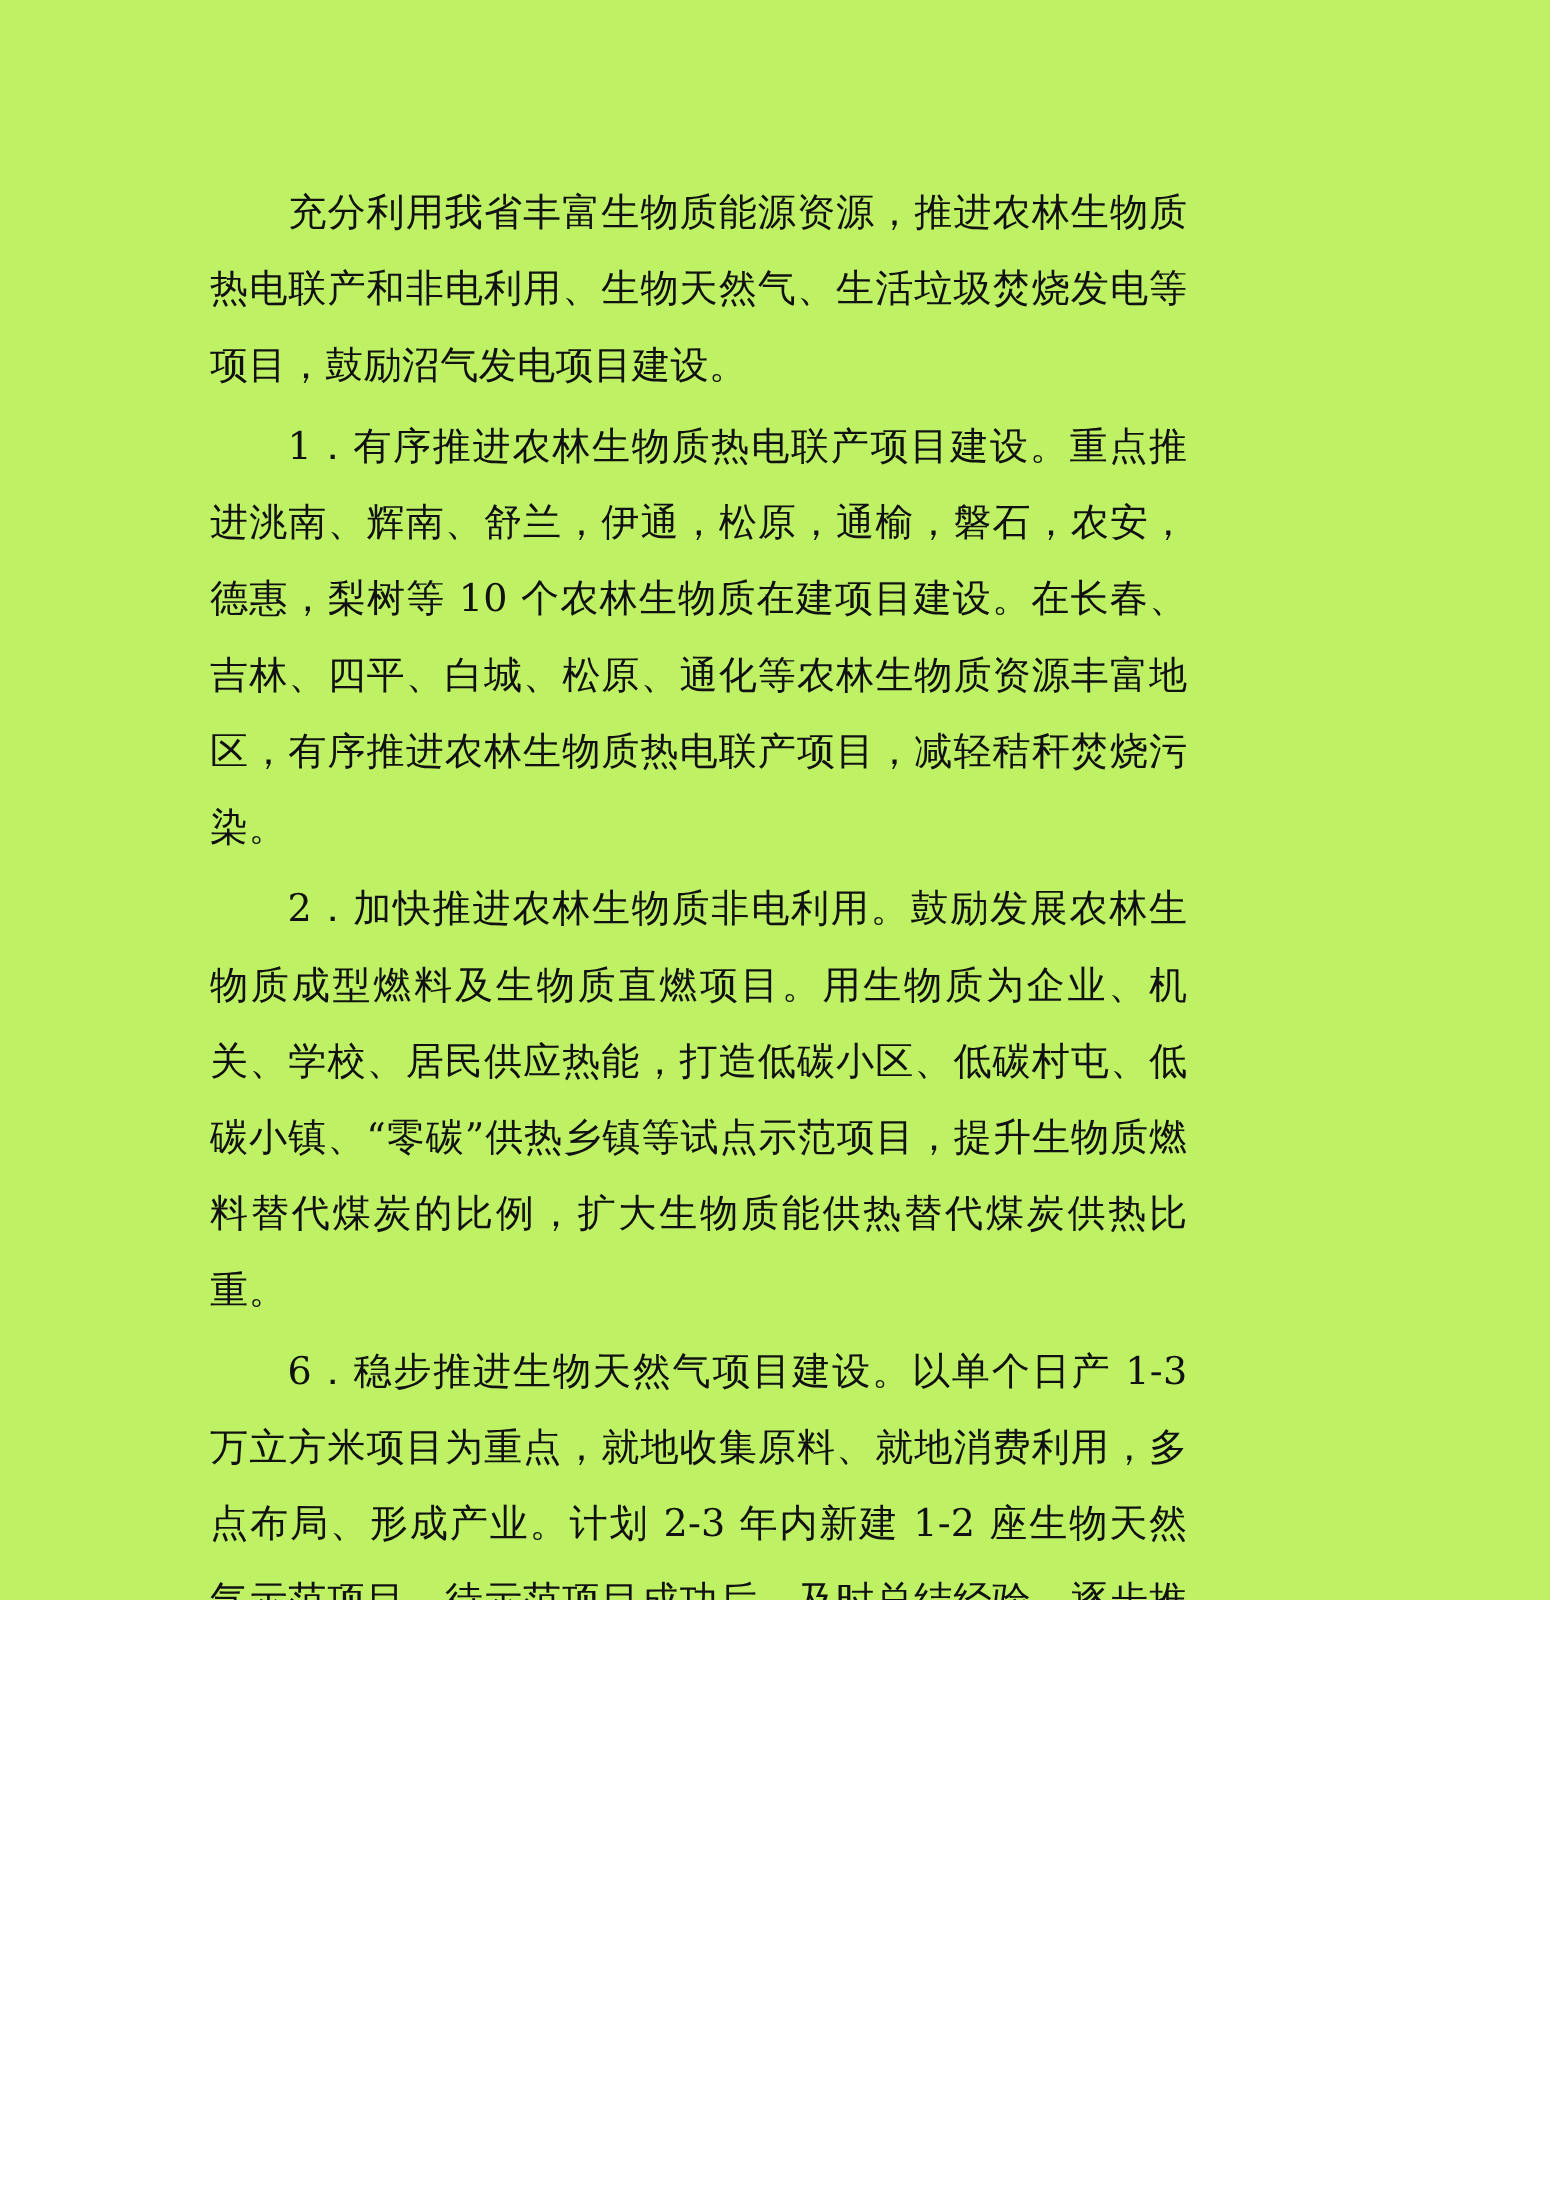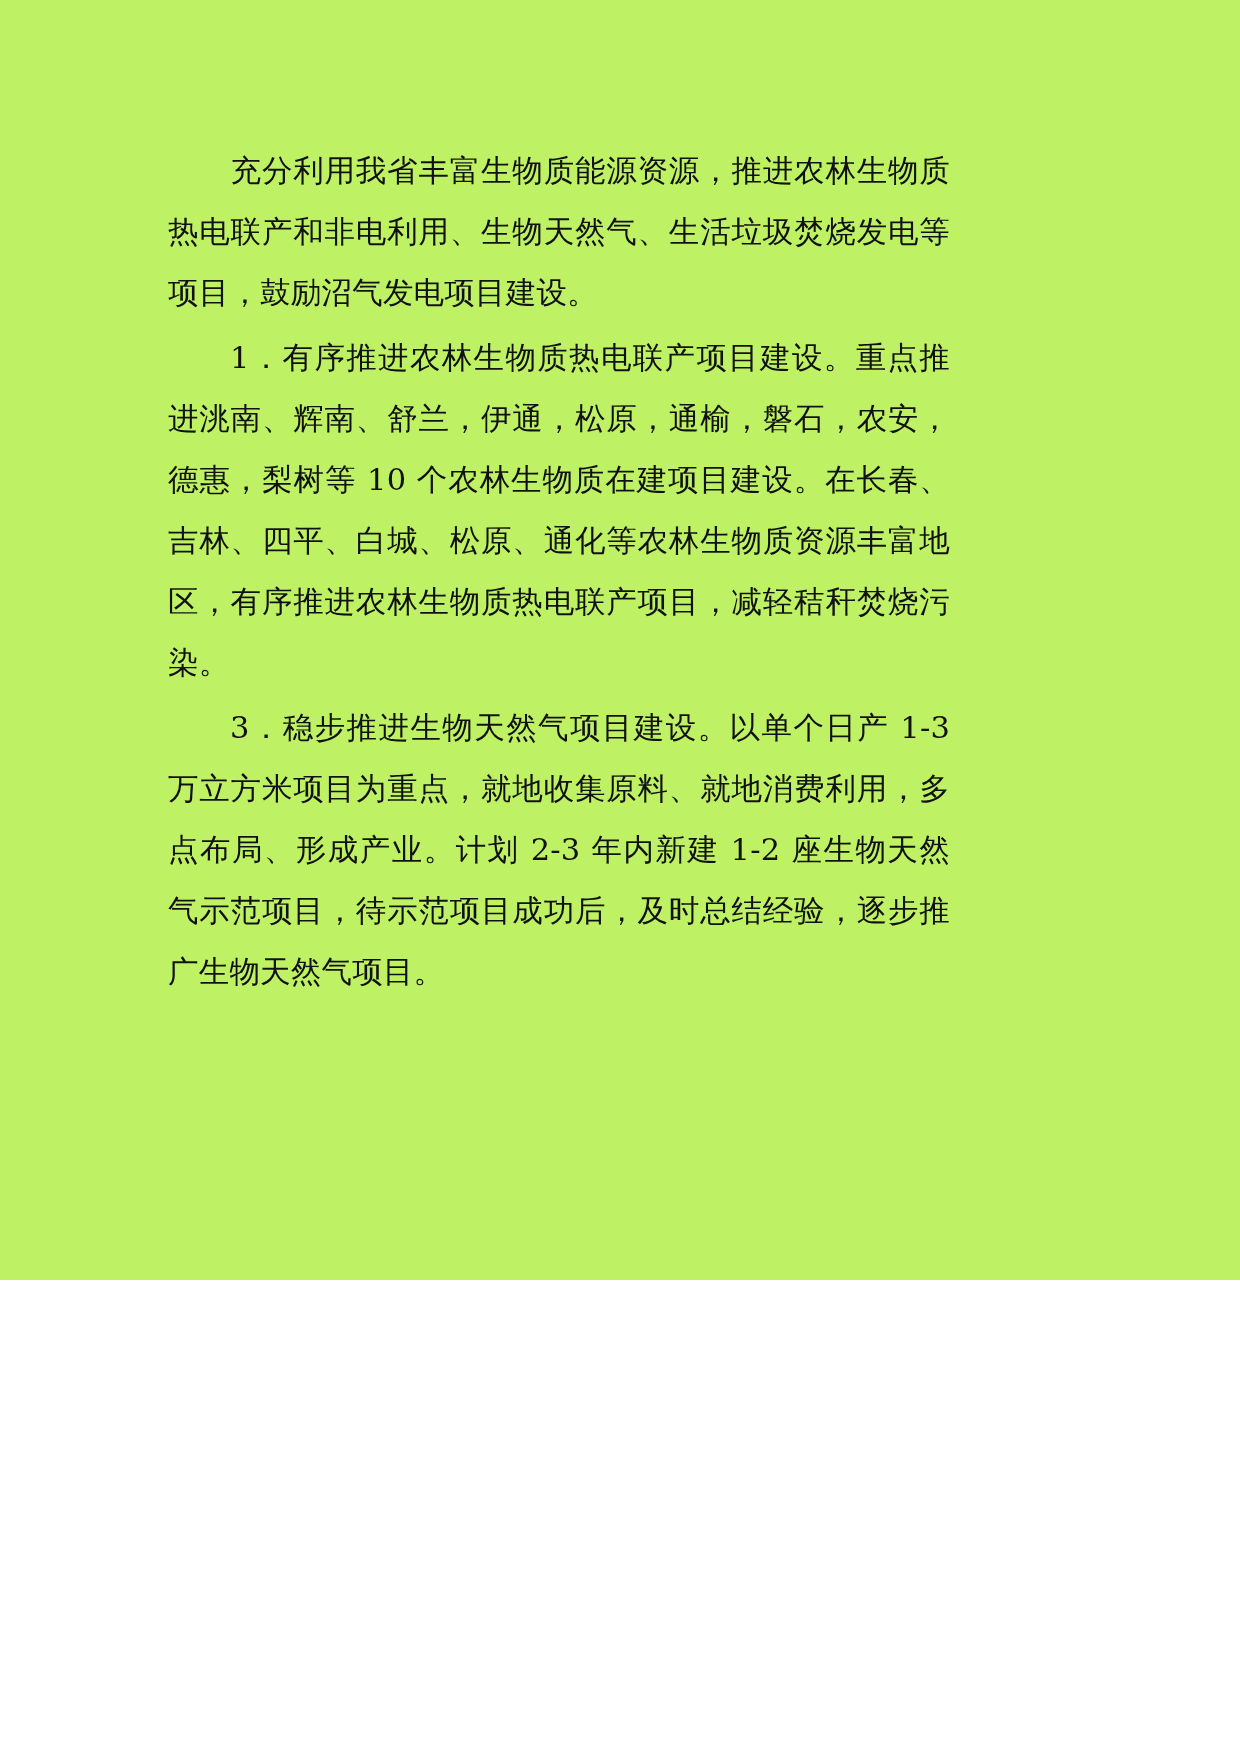--- a/index.html
+++ b/index.html
@@ -56,22 +56,25 @@
   <div class="content">
 
     <p class="para">
       <span class="indent"></span><span>充分利用我省丰富生物质能源资源，推进农林生物质热电联产和非电利用、生物天然气、生活垃圾焚烧发电等项目，鼓励沼气发电项目建设。</span>
     </p>
 
     <p class="para">
       <span class="indent"></span><span class="lead">1．有序推进农林生物质热电联产项目建设。</span><span>重点推进洮南、辉南、舒兰，伊通，松原，通榆，磐石，农安，德惠，梨树等 10 个农林生物质在建项目建设。在长春、吉林、四平、白城、松原、通化等农林生物质资源丰富地区，有序推进农林生物质热电联产项目，减轻秸秆焚烧污染。</span>
     </p>
 
+    <p class="para">
+      <span class="indent"></span><span class="lead">2．加快推进农林生物质非电利用。</span><span>鼓励发展农林生物质成型燃料及生物质直燃项目。用生物质为企业、机关、学校、居民供应热能，打造低碳小区、低碳村屯、低碳小镇、“零碳”供热乡镇等试点示范项目，提升生物质燃料替代煤炭的比例，扩大生物质能供热替代煤炭供热比重。</span>
+    </p>
 
     <p class="para">
-      <span class="indent"></span><span class="lead">3．稳步推进生物天然气项目建设。</span><span>以单个日产 1-3 万立方米项目为重点，就地收集原料、就地消费利用，多点布局、形成产业。计划 2-3 年内新建 1-2 座生物天然气示范项目，待示范项目成功后，及时总结经验，逐步推广生物天然气项目。</span>
+      <span class="indent"></span><span class="lead">6．稳步推进生物天然气项目建设。</span><span>以单个日产 1-3 万立方米项目为重点，就地收集原料、就地消费利用，多点布局、形成产业。计划 2-3 年内新建 1-2 座生物天然气示范项目，待示范项目成功后，及时总结经验，逐步推广生物天然气项目。</span>
     </p>
 
 
   </div>
 
   <div class="page-number">58</div>
 </div>
 
 </body></html>

